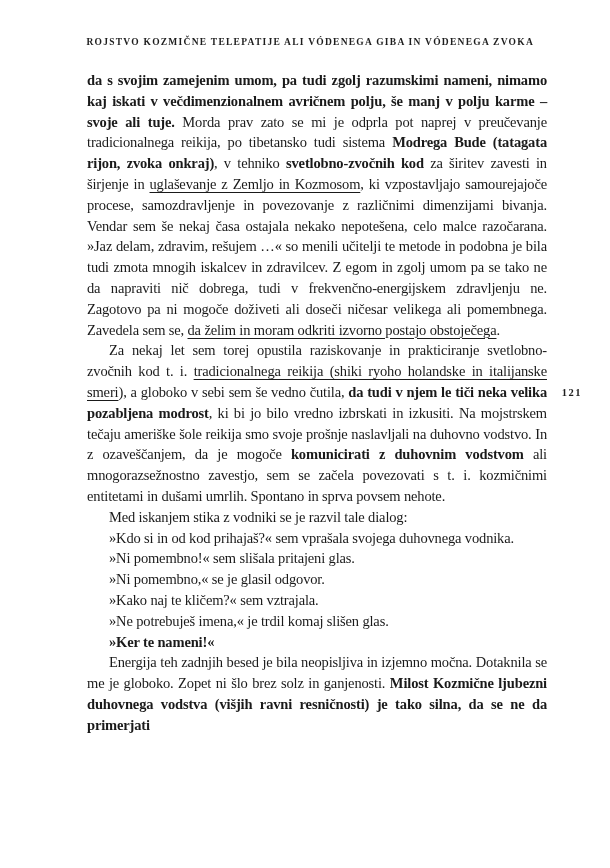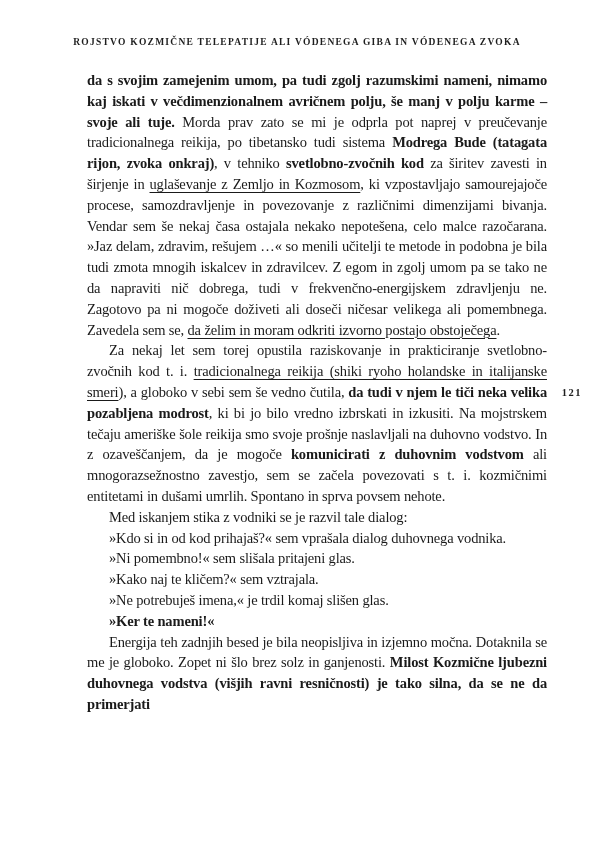--- a/index.html
+++ b/index.html
@@ -15,21 +15,21 @@
     background: #ffffff;
     overflow: hidden;
     color: #1a1a1a;
     font-family: "Liberation Serif", "DejaVu Serif", serif;
   }
   .running-head {
     position: absolute;
     top: 37px;
     left: 60px;
     right: 76px;
-    text-align: center;
+    text-align: right;
     font-size: 9.5px;
     font-weight: 700;
     letter-spacing: 1.25px;
     color: #1e1e1e;
     white-space: nowrap;
   }
   .page-number {
     position: absolute;
     top: 387px;
     right: 28px;
@@ -74,20 +74,21 @@
 
 <div class="book-page" style="color: rgb(26, 26, 26); background: rgb(255, 255, 255);">
   <div class="running-head">ROJSTVO KOZMIČNE TELEPATIJE ALI VÓDENEGA GIBA IN VÓDENEGA ZVOKA</div>
 
   <div class="page-number">121</div>
 
   <div class="text-block">
       <p class="para"><span class="b">da s svojim zamejenim umom, pa tudi zgolj razumskimi nameni, nimamo kaj iskati v večdimenzionalnem avričnem polju, še manj v polju karme – svoje ali tuje.</span><span> Morda prav zato se mi je odprla pot naprej v preučevanje tradicionalnega reikija, po tibetansko tudi sistema </span><span class="b">Modrega Bude (tatagata rijon, zvoka onkraj)</span><span>, v tehniko </span><span class="b">svetlobno-zvočnih kod</span><span> za širitev zavesti in širjenje in </span><span class="u">uglaševanje z Zemljo in Kozmosom</span><span>, ki vzpostavljajo samourejajoče procese, samozdravljenje in povezovanje z različnimi dimenzijami bivanja. Vendar sem še nekaj časa ostajala nekako nepotešena, celo malce razočarana. »Jaz delam, zdravim, rešujem …« so menili učitelji te metode in podobna je bila tudi zmota mnogih iskalcev in zdravilcev. Z egom in zgolj umom pa se tako ne da napraviti nič dobrega, tudi v frekvenčno-energijskem zdravljenju ne. Zagotovo pa ni mogoče doživeti ali doseči ničesar velikega ali pomembnega. Zavedela sem se, </span><span class="u">da želim in moram odkriti izvorno postajo obstoječega</span><span>.</span></p>
       <p class="para indent"><span>Za nekaj let sem torej opustila raziskovanje in prakticiranje svetlobno-zvočnih kod t. i. </span><span class="u">tradicionalnega reikija (shiki ryoho holandske in italijanske smeri</span><span>), a globoko v sebi sem še vedno čutila, </span><span class="b">da tudi v njem le tiči neka velika pozabljena modrost</span><span>, ki bi jo bilo vredno izbrskati in izkusiti. Na mojstrskem tečaju ameriške šole reikija smo svoje prošnje naslavljali na duhovno vodstvo. In z ozaveščanjem, da je mogoče </span><span class="b">komunicirati z duhovnim vodstvom</span><span> ali mnogorazsežnostno zavestjo, sem se začela povezovati s t. i. kozmičnimi entitetami in dušami umrlih. Spontano in sprva povsem nehote.</span></p>
       <p class="para indent"><span>Med iskanjem stika z vodniki se je razvil tale dialog:</span></p>
-      <p class="para indent dialog"><span>»Kdo si in od kod prihajaš?« sem vprašala dialog duhovnega vodnika.</span></p>
+      <p class="para indent dialog"><span>»Kdo si in od kod prihajaš?« sem vprašala svojega duhovnega vodnika.</span></p>
       <p class="para indent dialog"><span>»Ni pomembno!« sem slišala pritajeni glas.</span></p>
+      <p class="para indent dialog"><span>»Ni pomembno,« se je glasil odgovor.</span></p>
       <p class="para indent dialog"><span>»Kako naj te kličem?« sem vztrajala.</span></p>
       <p class="para indent dialog"><span>»Ne potrebuješ imena,« je trdil komaj slišen glas.</span></p>
       <p class="para indent dialog"><span class="b">»Ker te nameni!«</span></p>
       <p class="para indent"><span>Energija teh zadnjih besed je bila neopisljiva in izjemno močna. Dotaknila se me je globoko. Zopet ni šlo brez solz in ganjenosti. </span><span class="b">Milost Kozmične ljubezni duhovnega vodstva (višjih ravni resničnosti) je tako silna, da se ne da primerjati</span></p>
     </div>
 </div>
 
 </body></html>

